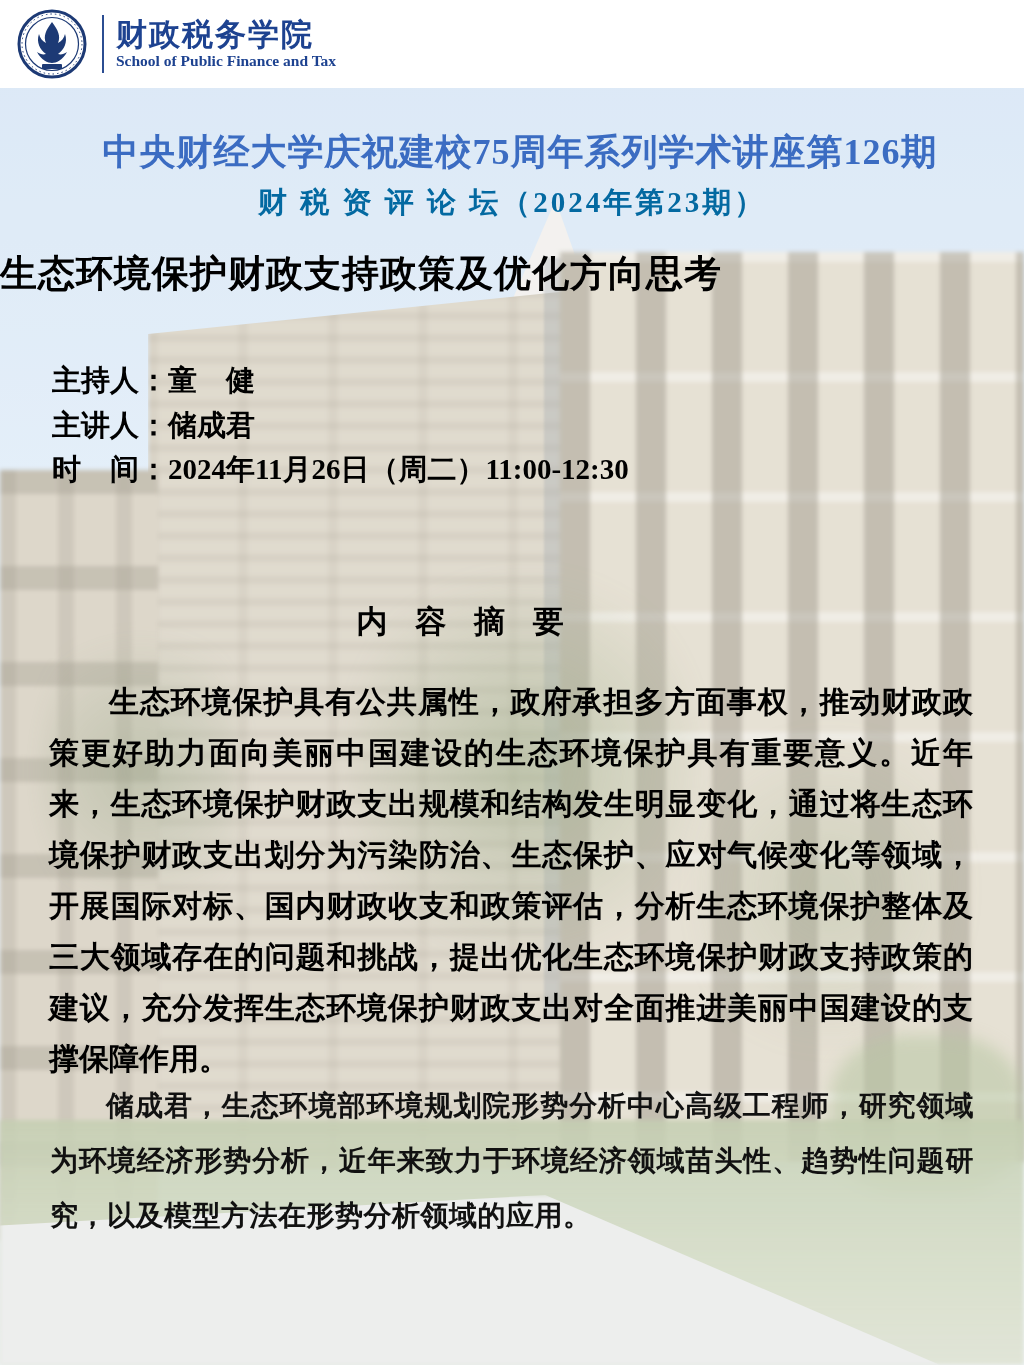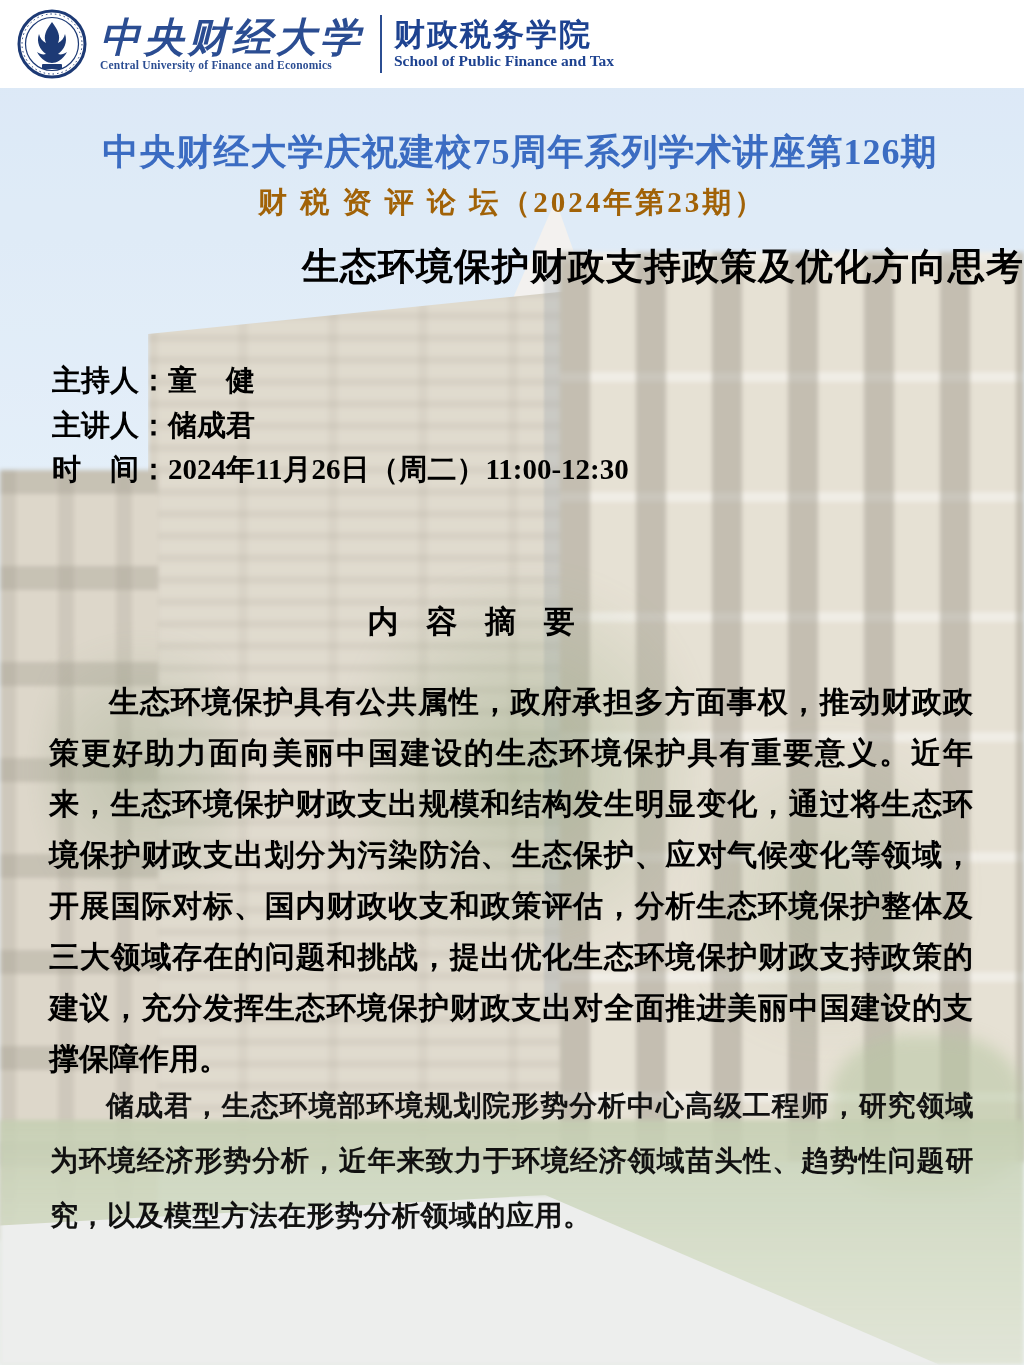--- a/index.html
+++ b/index.html
@@ -60,26 +60,26 @@
   .school-zh{font-family:"Liberation Sans","DejaVu Sans",sans-serif;font-weight:bold;font-size:31px;
     line-height:34px;color:#1d4290;letter-spacing:2px;white-space:nowrap;}
   .school-en{font-family:"Liberation Serif","DejaVu Serif",serif;font-weight:bold;font-size:15.5px;
     color:#1d4290;white-space:nowrap;}
 
   
   .content{position:absolute;inset:0;z-index:1;}
   .series-title{position:absolute;left:0;top:120px;width:1024px;margin:8px;text-align:center;
     font-size:36px;font-weight:bold;color:#3b6cc2;letter-spacing:1px;}
   .forum-title{position:absolute;left:0;top:183px;width:1024px;margin:0;text-align:center;
-    font-size:29px;font-weight:bold;color:#a16207;letter-spacing:3px;}
-  .lecture-title{position:absolute;left:0;top:242px;width:1024px;margin:0;text-align:right;
+    font-size:29px;font-weight:bold;color:#0369a1;letter-spacing:3px;}
+  .lecture-title{position:absolute;left:0;top:249px;width:1024px;margin:0;text-align:left;
     font-size:37px;font-weight:bold;color:#000000;letter-spacing:1px;}
   .details{position:absolute;left:52px;top:358px;}
   .detail-row{font-size:29px;font-weight:bold;color:#000;line-height:44.5px;white-space:nowrap;}
-  .abstract-heading{position:absolute;left:16px;top:601px;width:920px;margin:0;text-align:center;
+  .abstract-heading{position:absolute;left:5px;top:601px;width:920px;margin:0;text-align:center;
     font-size:31px;font-weight:bold;color:#000;letter-spacing:10px;}
   .abstract-body{position:absolute;left:37px;top:664px;width:924px;margin:12px;
     font-size:30px;font-weight:bold;color:#000;line-height:51px;text-align:justify;text-indent:2em;}
   .bio{position:absolute;left:50px;top:1078px;width:924px;margin:0;
     font-size:28px;font-weight:700;color:#111;line-height:55px;text-align:justify;text-indent:2em;
     letter-spacing:.5px;}
 </style>
 </head>
 <body>
 
@@ -104,24 +104,20 @@
   <header class="header">
     <div class="seal">
       <svg viewBox="0 0 72 72" width="72" height="72">
         <circle cx="36" cy="36" r="33" fill="none" stroke="#1d3a75" stroke-width="3"></circle>
         <circle cx="36" cy="36" r="26.5" fill="none" stroke="#1d3a75" stroke-width="1.2"></circle>
         <circle cx="36" cy="36" r="30" fill="none" stroke="#1d3a75" stroke-width="1" stroke-dasharray="1.5 3"></circle>
         <path d="M36 14 C30 22,27 28,30 35 C26 33,24 30,23 26 C20 34,24 42,30 46 C27 47,24 46,21 44 C25 52,32 55,36 55 C40 55,47 52,51 44 C48 46,45 47,42 46 C48 42,52 34,49 26 C48 30,46 33,42 35 C45 28,42 22,36 14 Z" fill="#1d3a75"></path>
         <rect x="26" y="56" width="20" height="5" rx="1" fill="#1d3a75"></rect>
       </svg>
     </div>
-    <div class="uni-block">
-      <div class="uni-zh">中央财经大学</div>
-      <div class="uni-en">Central University of Finance and Economics</div>
-    </div>
     <div class="hdr-divider"></div>
     <div class="school-block">
       <div class="school-zh">财政税务学院</div>
       <div class="school-en">School of Public Finance and Tax</div>
     </div>
   </header>
 
   <main class="content">
     <h1 class="series-title">中央财经大学庆祝建校75周年系列学术讲座第126期</h1>
     <h2 class="forum-title">财 税 资 评 论 坛（2024年第23期）</h2>

